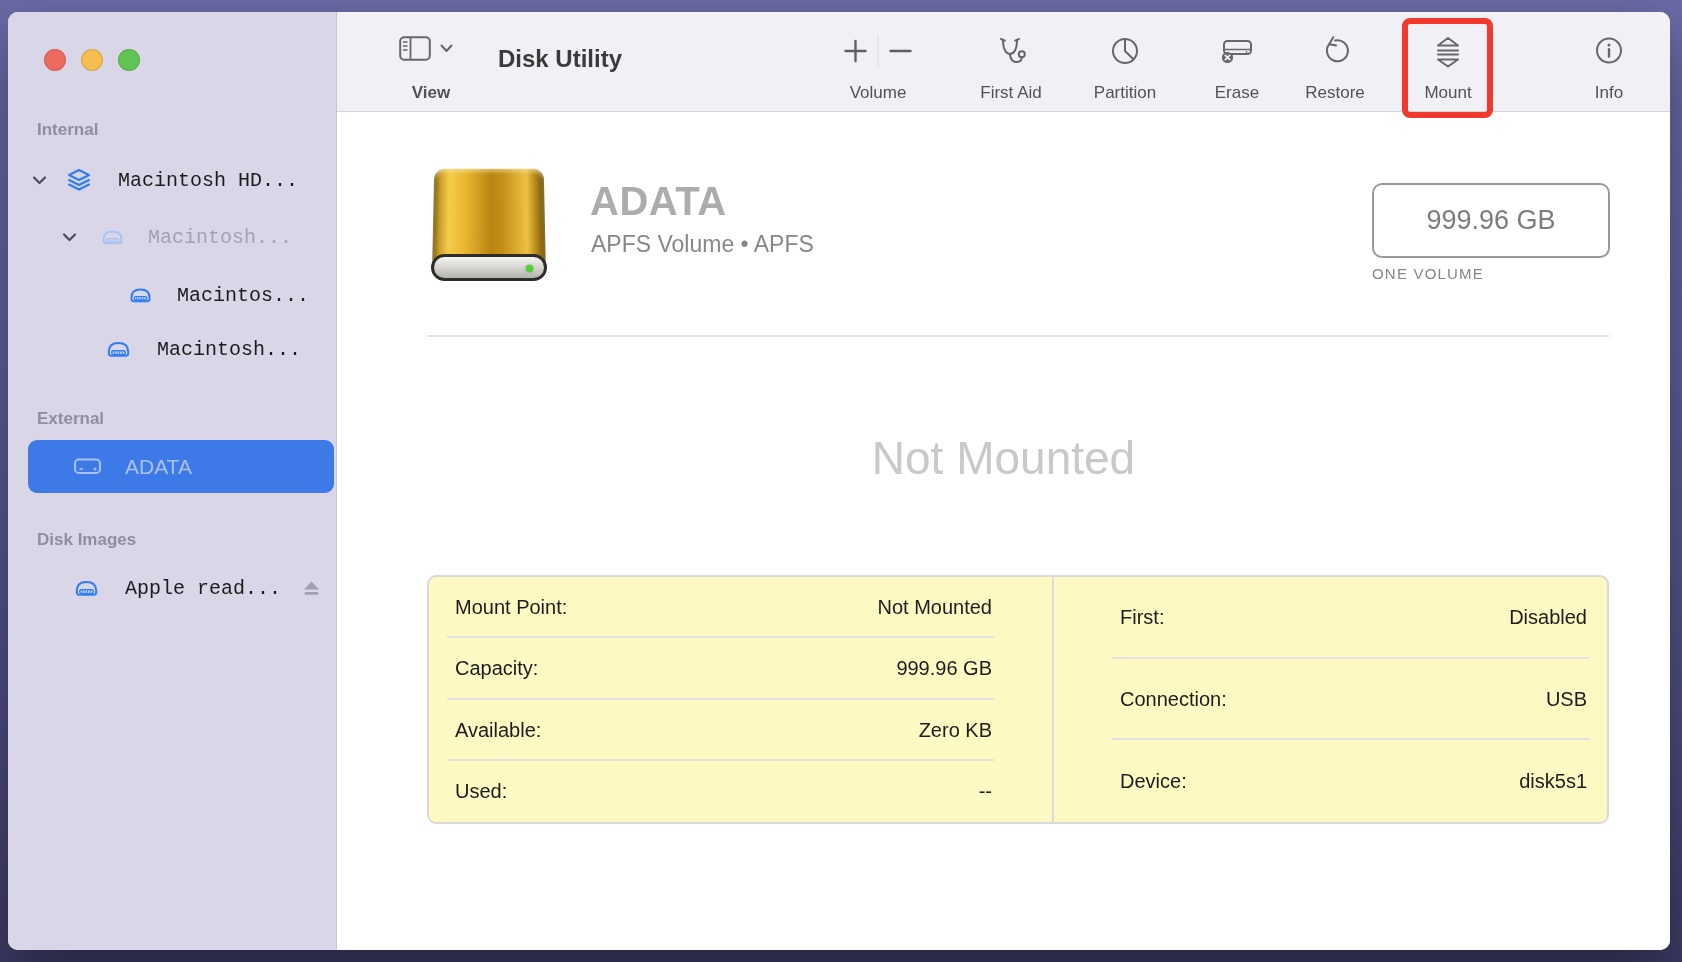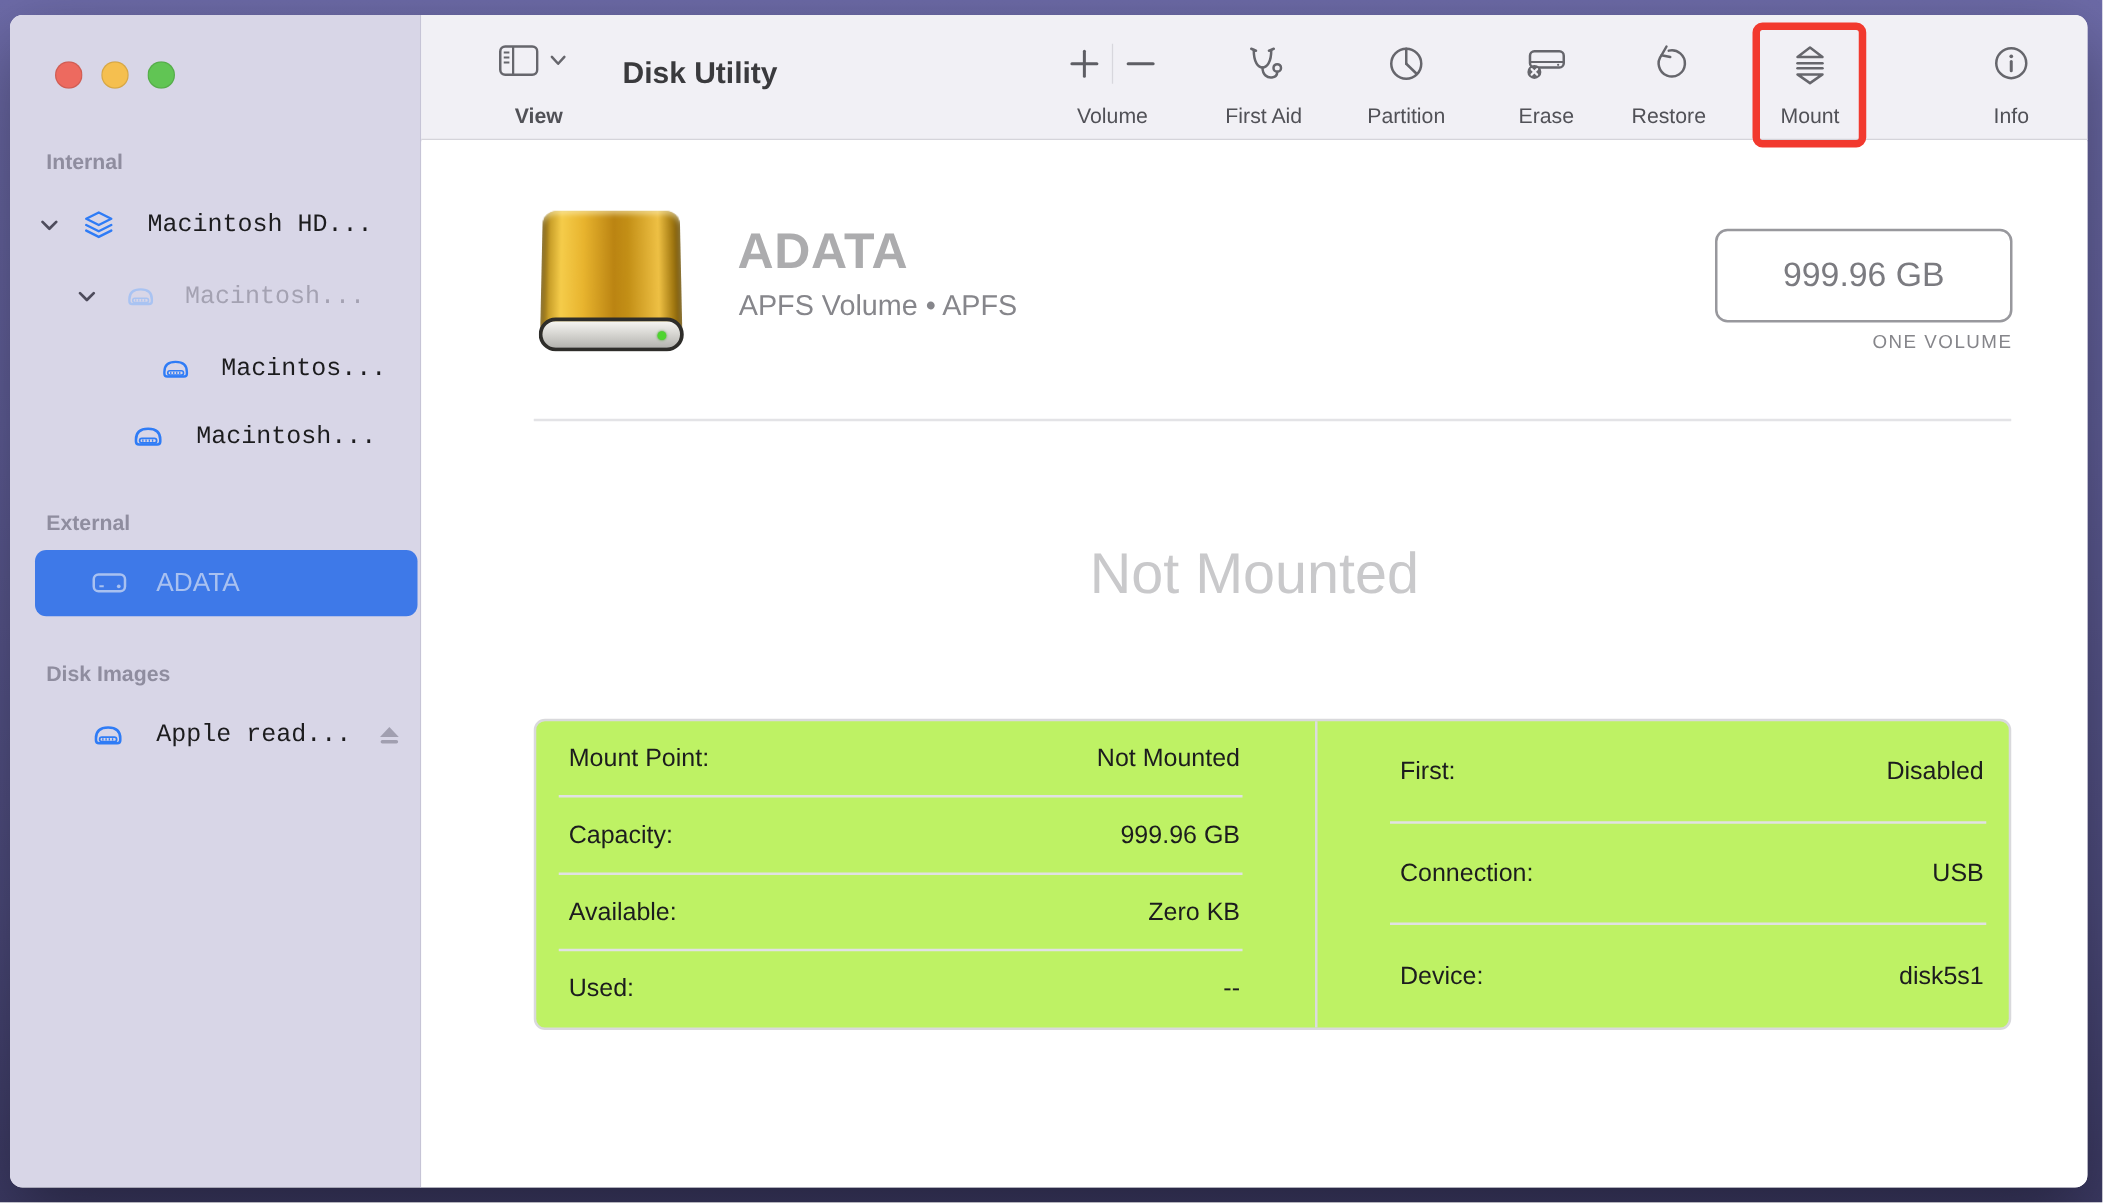--- a/index.html
+++ b/index.html
@@ -77,32 +77,32 @@
   .drive-led { position:absolute; right:11px; top:8px; width:7px; height:7px;
     border-radius:50%; background:#4ed42f; box-shadow:0 0 2px #2f9c15; }
 
   .vol-title { position:absolute; left:253px; top:66px; font-size:40px; font-weight:700;
     color:#acacae; letter-spacing:.5px; }
   .vol-subtitle { position:absolute; left:254px; top:118px; font-size:23px; color:#86868b; }
 
   .size-badge { position:absolute; left:1035px; top:70px; width:238px; height:75px;
     border:2px solid #98989d; border-radius:10px; display:flex; align-items:center;
     justify-content:center; font-size:27px; color:#7b7b80; background:#fff; }
-  .size-caption { position:absolute; left:1035px; top:152px; width:238px; text-align:right;
+  .size-caption { position:absolute; left:1035px; top:152px; width:238px; text-align:left;
     font-size:15px; letter-spacing:1.2px; color:#85858a; }
 
   .head-divider { position:absolute; left:90px; top:222px; width:1182px; height:2px;
     background:#e3e3e6; }
 
   .status-text { position:absolute; left:0; top:318px; width:1333px; text-align:center;
     font-size:46px; color:#c9c9cb; }
 
   
   .details { position:absolute; left:90px; top:462px; width:1182px; height:249px;
-    border:2px solid #d9d9dc; border-radius:9px; display:flex; background:#bef264;gap:40px; }
+    border:2px solid #d9d9dc; border-radius:9px; display:flex; background:#fef9c3;gap:40px; }
   .dcol { display:flex; flex-direction:column; }
   .dcol-left  { width:583px; }
   .dcol-sep { width:2px; background:#dbdbde; }
   .dcol-right { flex:1; }
   .drow { flex:1; display:flex; align-items:center; justify-content:space-between;
     padding:0 20px 0 26px; font-size:20px; color:#1c1c1e; position:relative; }
   .drow:not(:last-child)::after { content:""; position:absolute; left:18px; right:18px;
     bottom:0; height:2px; background:#e1e1e4; }
   .dval { text-align:right; }
 
@@ -239,21 +239,21 @@
               <svg width="13" height="9" viewBox="0 0 13 9">
                   <polyline points="1.5,1.5 6.5,7 11.5,1.5" fill="none" stroke="#66666c" stroke-width="2" stroke-linecap="round" stroke-linejoin="round"></polyline>
                 </svg>
             </span>
           </span>
           <span class="view-label">View</span>
         </div>
 
         <div class="win-title">Disk Utility</div>
 
-        <div class="titem" style="left:498px">
+        <div class="titem" style="left:486px">
           <span class="vol-icons">
             <span>
               <svg width="26" height="26" viewBox="0 0 26 26" stroke="#5e5e64" stroke-width="2.4" stroke-linecap="round">
                   <line x1="13" y1="3" x2="13" y2="23"></line>
                   <line x1="3" y1="13" x2="23" y2="13"></line>
                 </svg>
             </span>
             <span class="vol-sep"></span>
             <span>
               <svg width="26" height="26" viewBox="0 0 26 26" stroke="#5e5e64" stroke-width="2.4" stroke-linecap="round">

